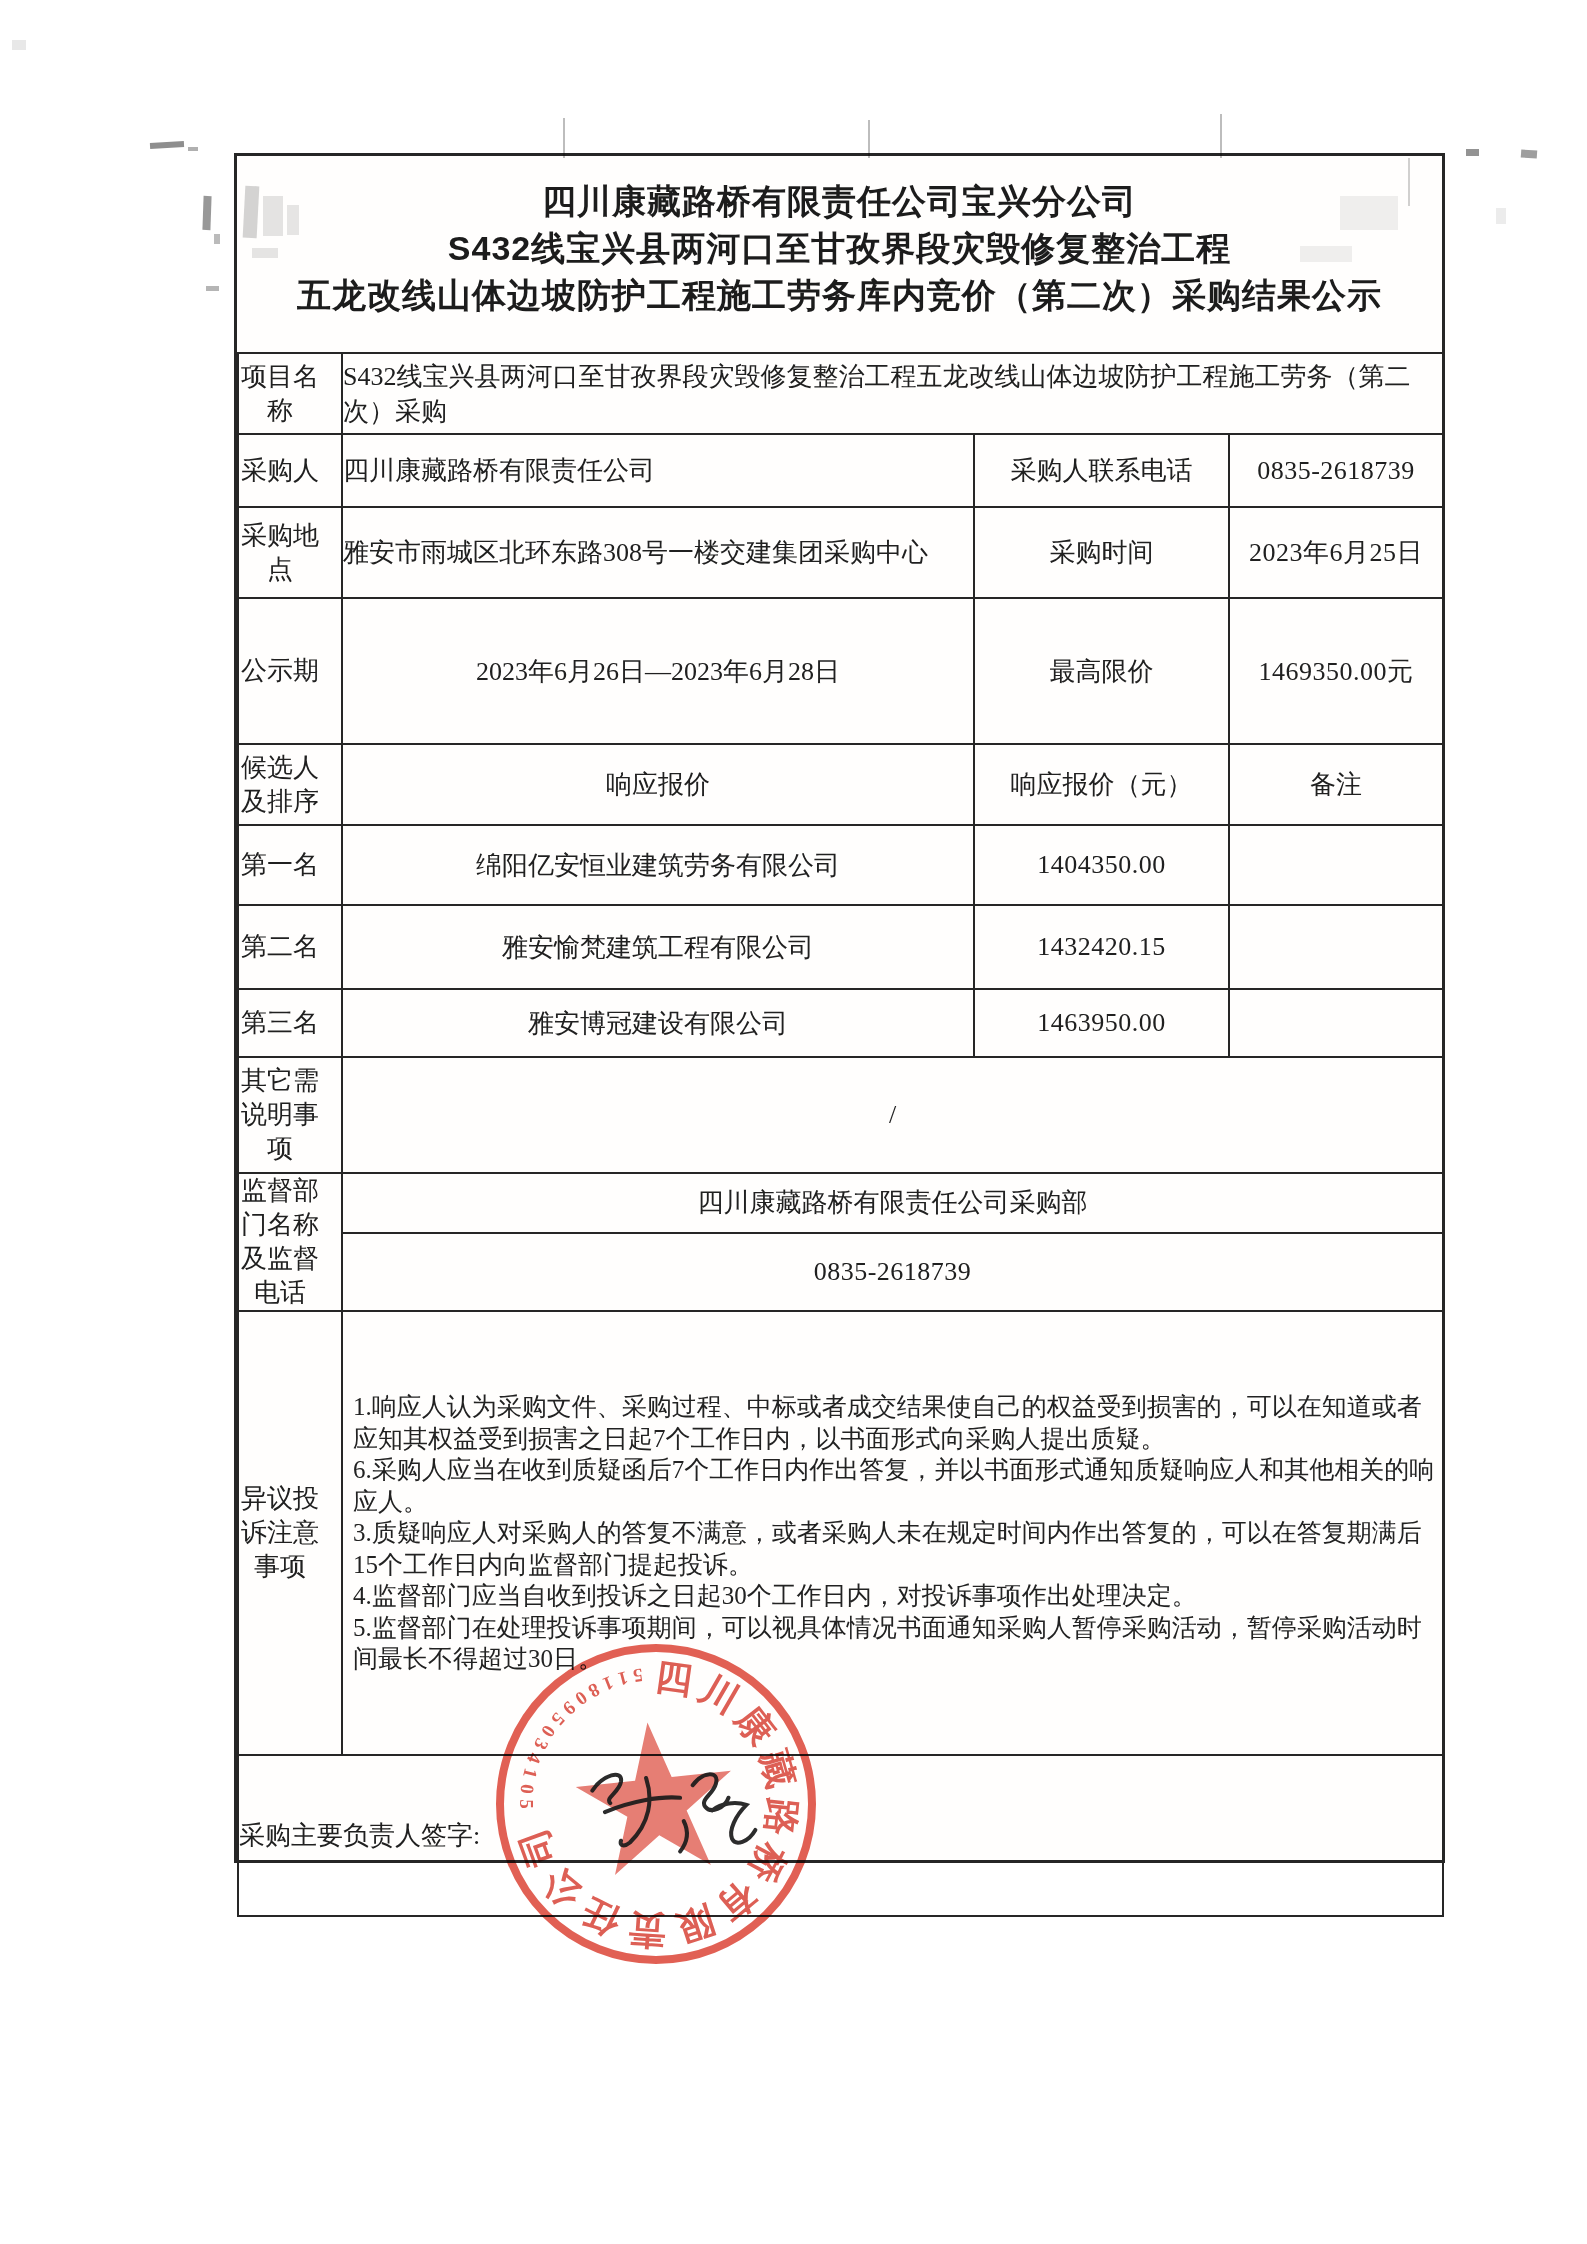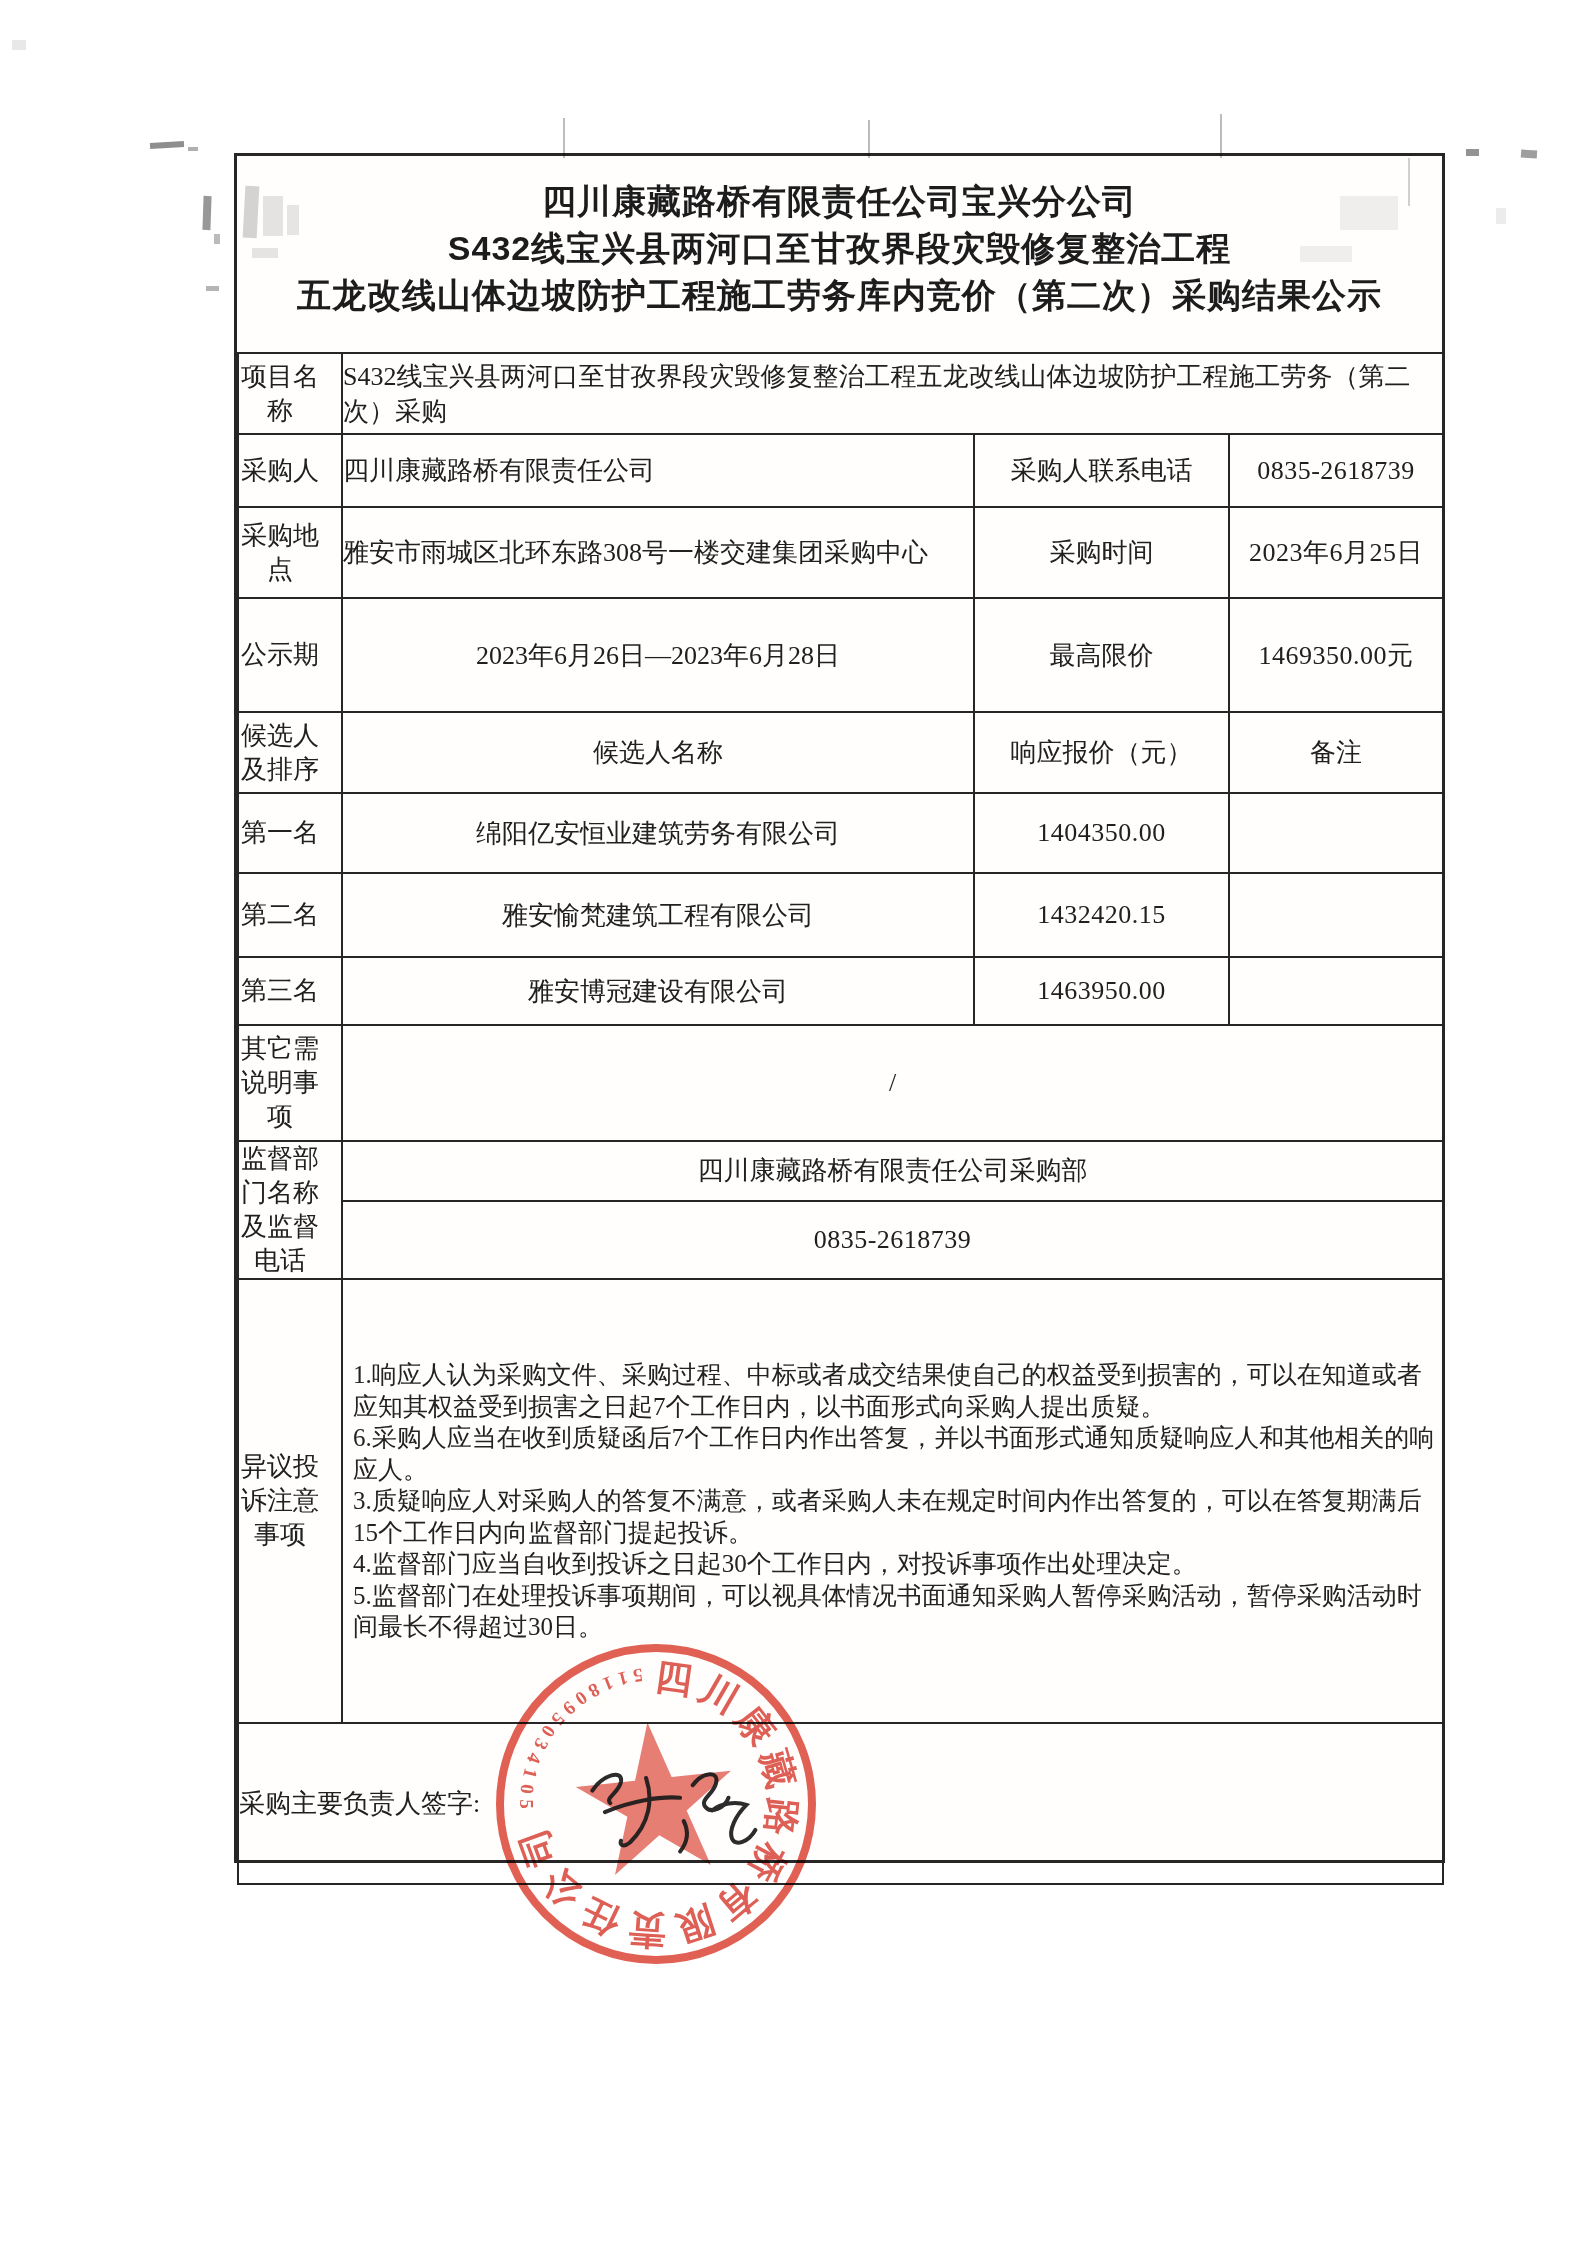--- a/index.html
+++ b/index.html
@@ -92,33 +92,33 @@
           <td class="num">0835-2618739</td>
         </tr>
         <tr style="height:91px">
           <td class="lab">
             <div class="wrapbox">采购地点</div>
           </td>
           <td class="cnt-left">雅安市雨城区北环东路308号一楼交建集团采购中心</td>
           <td class="cnt-center">采购时间</td>
           <td class="num">2023年6月25日</td>
         </tr>
-        <tr style="height:114px">
+        <tr style="height:146px">
           <td class="lab">
             <div class="wrapbox">公示期</div>
           </td>
           <td class="cnt-center">2023年6月26日—2023年6月28日</td>
           <td class="cnt-center">最高限价</td>
           <td class="num">1469350.00元</td>
         </tr>
         <tr style="height:81px">
           <td class="lab">
             <div class="wrapbox">候选人及排序</div>
           </td>
-          <td class="cnt-center">候选人名称</td>
+          <td class="cnt-center">响应报价</td>
           <td class="cnt-center">响应报价（元）</td>
           <td class="cnt-center">备注</td>
         </tr>
         <tr style="height:80px">
           <td class="lab">
             <div class="wrapbox">第一名</div>
           </td>
           <td class="cnt-center">绵阳亿安恒业建筑劳务有限公司</td>
           <td class="num">1404350.00</td>
           <td class="cnt-center"></td>

